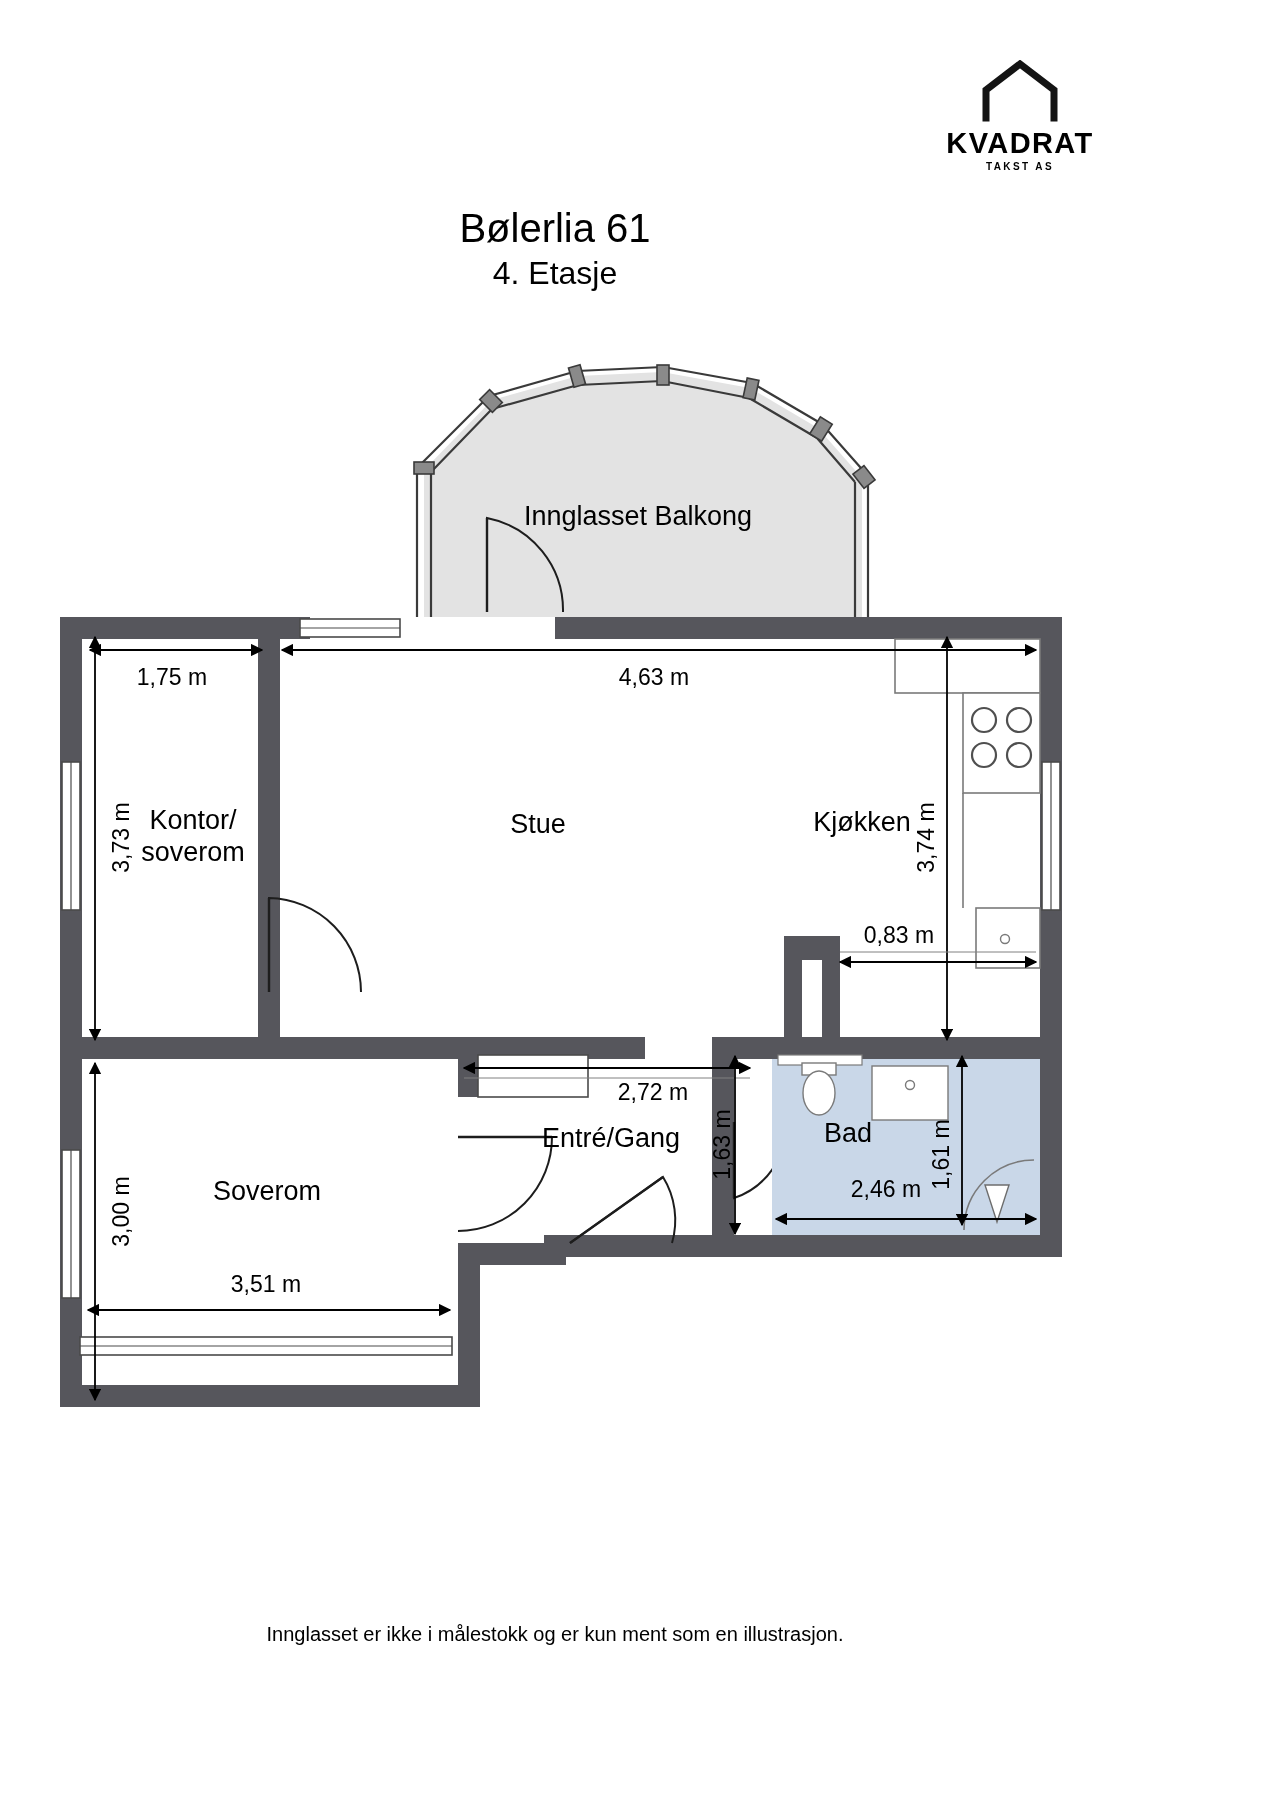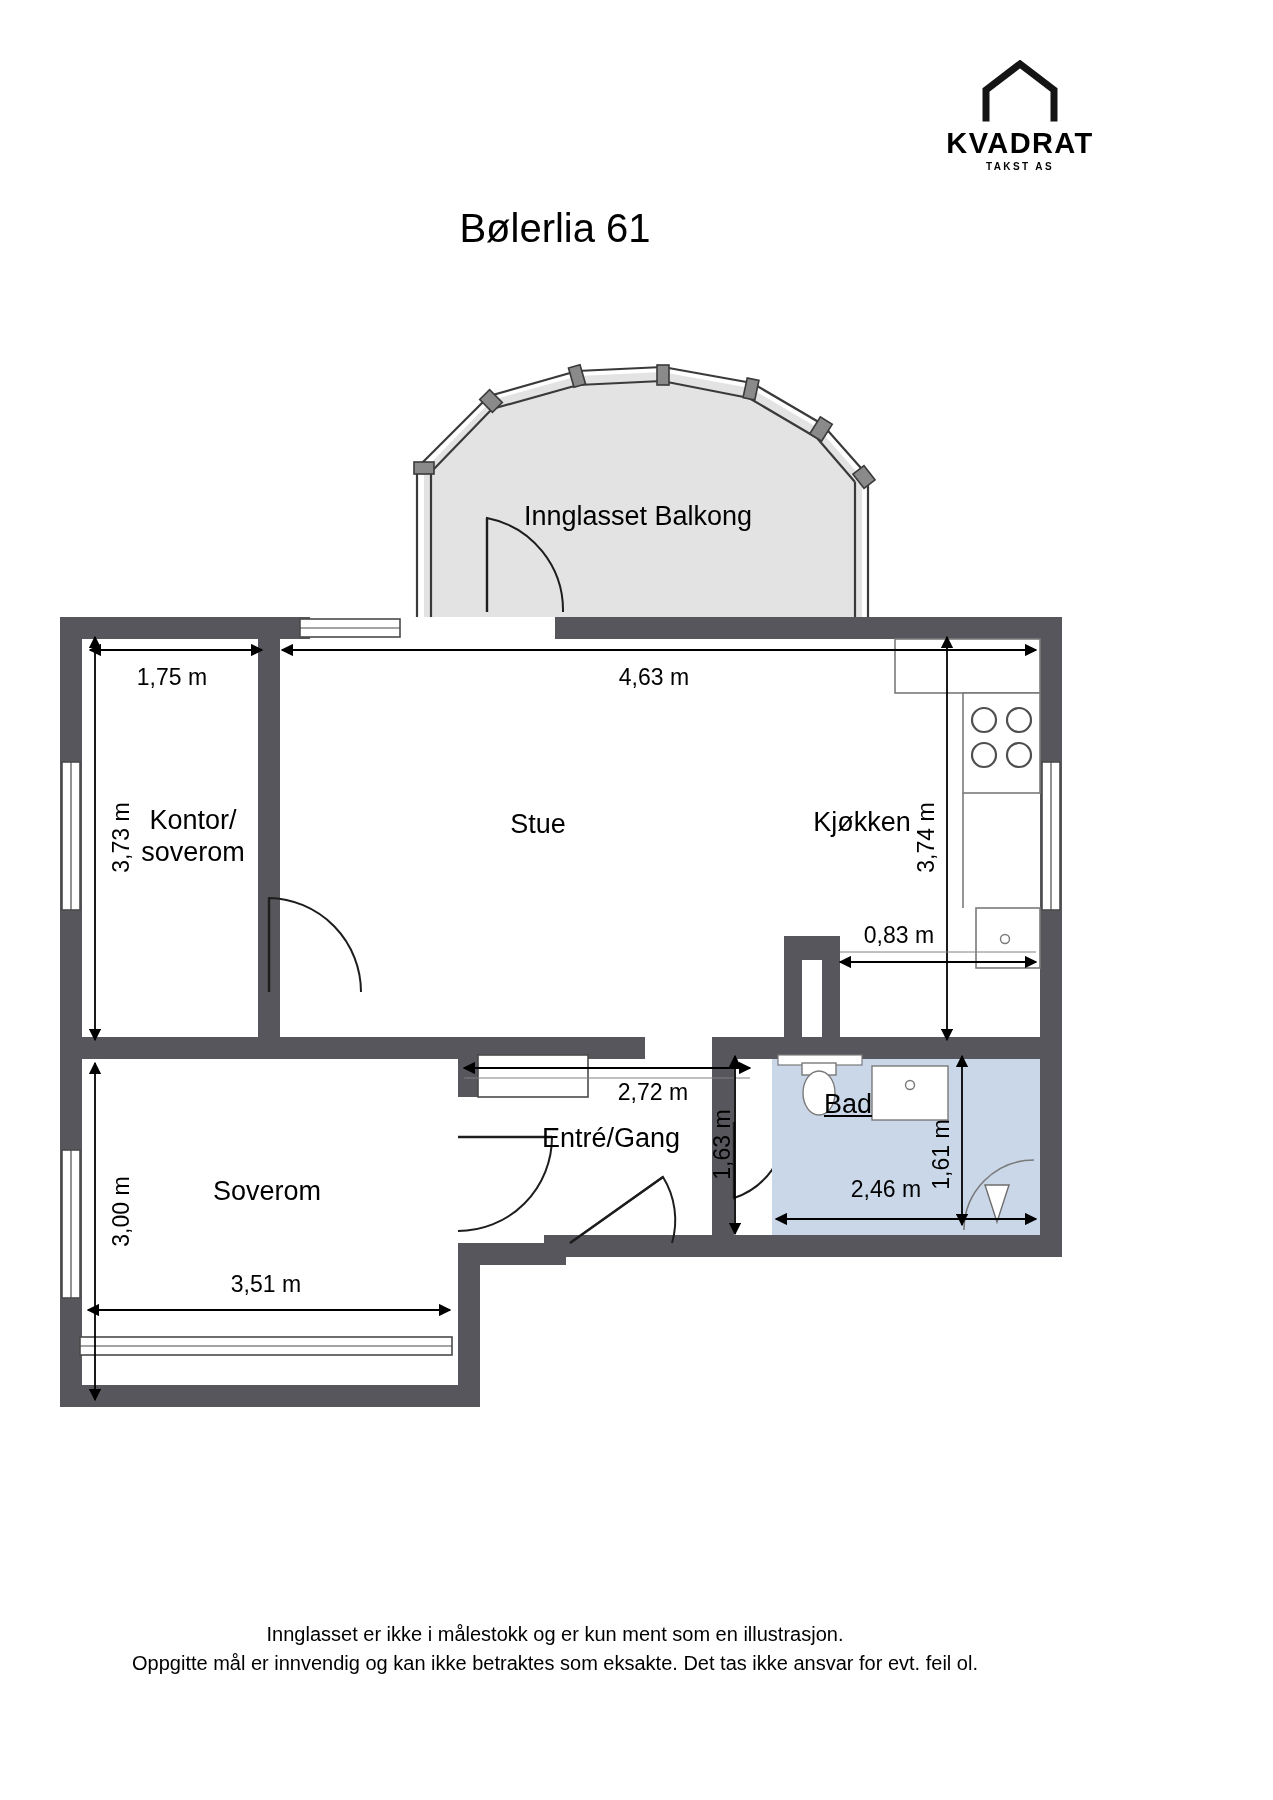--- a/index.html
+++ b/index.html
@@ -107,20 +107,21 @@
 <div id="logo-block">
   <svg id="logo-house" width="80" height="62" viewBox="0 0 80 62">
     <path d="M6 58 L6 30 L40 4 L74 30 L74 58" fill="none" stroke="#141414" stroke-width="7" stroke-linejoin="miter" stroke-linecap="square"></path>
   </svg>
   <div id="logo-wordmark">KVADRAT</div>
   <div id="logo-subwordmark">TAKST AS</div>
 </div>
 
 <div id="title-block">
   <div id="plan-title">Bølerlia 61</div>
+  <div id="plan-subtitle">4. Etasje</div>
 </div>
 
 <svg id="plan-canvas" viewBox="0 0 1273 1800" xmlns="http://www.w3.org/2000/svg">
 
   <g>
 
     <path d="M 424,617 L 424,470 L 492,400 L 578,376 L 662,372 L 750,388 L 818,428 L 862,478 L 862,617 Z" fill="#e3e3e3" stroke="none"></path>
 
     <g fill="none" stroke="#3a3a3a" stroke-width="2.2">
       <path d="M 417,617 L 417,468 M 431,617 L 431,472"></path>
@@ -300,33 +301,32 @@
 </svg>
 
 <div id="room-labels">
   <div class="room-label" style="left:638px; top:518px; width:360px; margin-left:-180px; margin-top:-17px;">Innglasset Balkong</div>
   <div class="room-label" style="left:193px; top:838px; width:200px; margin-left:-100px; margin-top:-33px;">Kontor/
 soverom</div>
   <div class="room-label" style="left:538px; top:826px; width:200px; margin-left:-100px; margin-top:-17px;">Stue</div>
   <div class="room-label" style="left:862px; top:824px; width:200px; margin-left:-100px; margin-top:-17px;">Kjøkken</div>
   <div class="room-label" style="left:611px; top:1140px; width:220px; margin-left:-110px; margin-top:-17px;">Entré/Gang</div>
   <div class="room-label" style="left:267px; top:1193px; width:220px; margin-left:-110px; margin-top:-17px;">Soverom</div>
-  <div class="room-label" style="left:848px; top:1106px; width:160px; margin-left:-80px; margin-top:-17px;text-decoration:underline;">Bad</div>
+  <div class="room-label" style="left:848px; top:1135px; width:160px; margin-left:-80px; margin-top:-17px;">Bad</div>
 </div>
 
 <div id="dimension-labels">
   <div class="dim-label" style="left:172px; top:678px; width:140px; margin-left:-70px; margin-top:-14px;">1,75 m</div>
   <div class="dim-label" style="left:654px; top:678px; width:140px; margin-left:-70px; margin-top:-14px;">4,63 m</div>
   <div class="dim-label vertical" style="left:121px; top:838px; width:140px; margin-left:-70px; margin-top:-14px;">3,73 m</div>
   <div class="dim-label vertical" style="left:926px; top:838px; width:140px; margin-left:-70px; margin-top:-14px;">3,74 m</div>
   <div class="dim-label" style="left:899px; top:936px; width:140px; margin-left:-70px; margin-top:-14px;">0,83 m</div>
   <div class="dim-label" style="left:653px; top:1093px; width:140px; margin-left:-70px; margin-top:-14px;">2,72 m</div>
   <div class="dim-label vertical" style="left:722px; top:1145px; width:140px; margin-left:-70px; margin-top:-14px;">1,63 m</div>
   <div class="dim-label" style="left:886px; top:1190px; width:140px; margin-left:-70px; margin-top:-14px;">2,46 m</div>
   <div class="dim-label vertical" style="left:941px; top:1155px; width:140px; margin-left:-70px; margin-top:-14px;">1,61 m</div>
   <div class="dim-label vertical" style="left:121px; top:1212px; width:140px; margin-left:-70px; margin-top:-14px;">3,00 m</div>
   <div class="dim-label" style="left:266px; top:1285px; width:140px; margin-left:-70px; margin-top:-14px;">3,51 m</div>
 </div>
 
 <div id="footer-block">
   <div>Innglasset er ikke i målestokk og er kun ment som en illustrasjon.</div>
-  <div>Oppgitte mål er innvendig og kan ikke betraktes som eksakte. Det tas ikke ansvar for evt. feil ol.</div>
 </div>
 
 </body></html>

